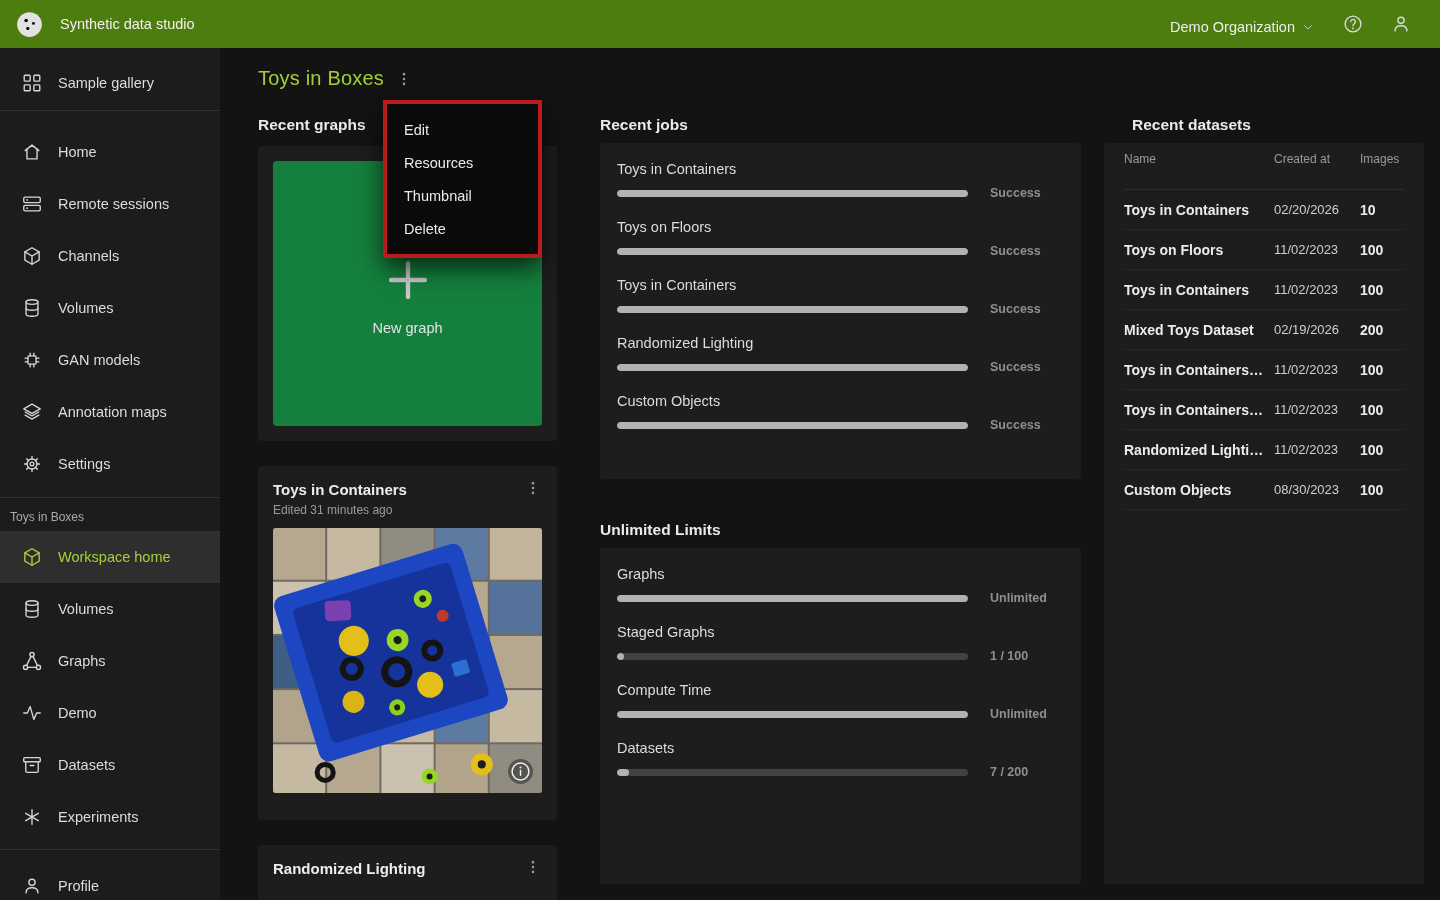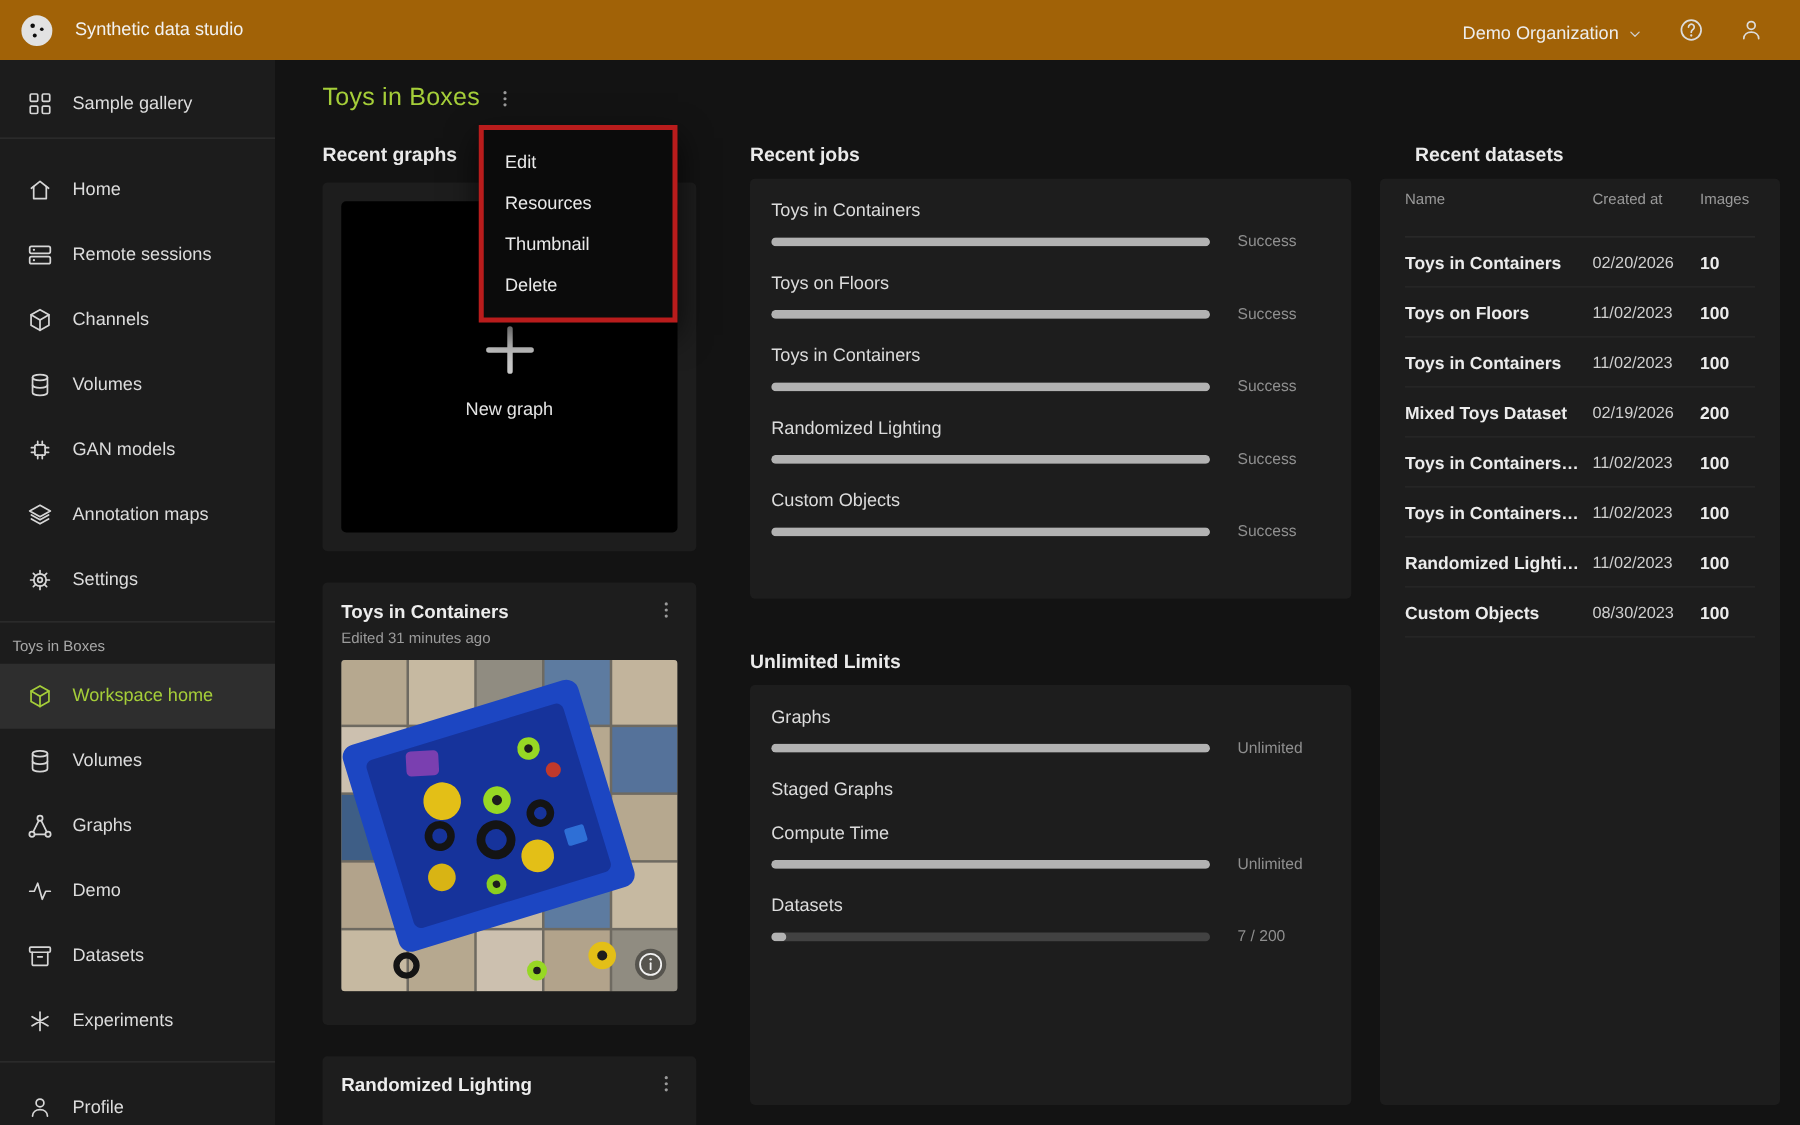--- a/index.html
+++ b/index.html
@@ -1,20 +1,20 @@
 <!DOCTYPE html>
 <html style="--accent: #a5ce39;"><head>
 <meta charset="utf-8">
 <style>
   html,body{margin:0;padding:0;background:#000;}
   body{font-family:"Liberation Sans",sans-serif;}
   .screen{position:relative;width:1440px;height:900px;background:#131313;overflow:hidden;color:#e2e2e2;font-size:14px;}
 
   
-  .topbar{position:absolute;top:0;left:0;right:0;height:48px;background:#a16207;display:flex;align-items:center;padding:0 28px 0 16px;box-sizing:border-box;z-index:40;}
+  .topbar{position:absolute;top:0;left:0;right:0;height:48px;background:#4d7c0f;display:flex;align-items:center;padding:0 28px 0 16px;box-sizing:border-box;z-index:40;}
   .logo{width:27px;height:27px;flex:none;}
   .app-title{margin-left:17px;font-size:14.5px;color:#f2f2f2;}
   .tb-right{margin-left:auto;display:flex;align-items:flex-end;gap:26px;}
   .org{display:flex;align-items:center;gap:5px;font-size:14.5px;color:#ededed;cursor:pointer;}
   .tb-icon{width:22px;height:22px;color:#dcdcdc;cursor:pointer;}
   .chev{width:16px;height:16px;color:#cfcfcf;}
 
   
   .sidebar{position:absolute;top:48px;left:0;bottom:0;width:220px;background:#1c1c1c;box-sizing:border-box;padding-top:9px;overflow:hidden;}
   .side-item{height:52px;display:flex;align-items:center;padding:0 12px 0 21px;gap:15px;font-size:14.5px;color:#dcdcdc;cursor:pointer;white-space:nowrap;}
@@ -38,42 +38,42 @@
   .heading{position:absolute;font-size:15.5px;font-weight:700;color:#eaeaea;}
   #h-graphs{left:258px;top:116px;}
   #h-jobs{left:600px;top:116px;}
   #h-limits{left:600px;top:521px;}
   #h-datasets{left:1104px;top:116px;margin-left:28px;}
 
   .panel{position:absolute;background:#1d1d1d;border-radius:4px;box-sizing:border-box;}
 
   
   #panel-newgraph{left:258px;top:146px;width:299px;height:295px;padding:15px;}
-  .newgraph-card{width:100%;height:100%;background:#000000;border-radius:4px;display:flex;flex-direction:column;align-items:center;justify-content:center;gap:11px;cursor:pointer;}
+  .newgraph-card{width:100%;height:100%;background:#15803d;border-radius:4px;display:flex;flex-direction:column;align-items:center;justify-content:center;gap:11px;cursor:pointer;}
   .plus{width:58px;height:58px;color:#c9c9c9;}
   .newgraph-label{font-size:14.5px;color:#e3e3e3;}
 
   #card-toys{left:258px;top:466px;width:299px;height:354px;padding:13px 15px;}
   #card-random{left:258px;top:845px;width:299px;height:80px;padding:13px 15px;}
   .card-head{display:flex;align-items:flex-start;justify-content:space-between;}
   .card-title{font-size:15px;font-weight:700;color:#ededed;padding-top:2px;}
   .card-sub{font-size:12px;color:#9b9b9b;margin-top:5px;}
   .card-img{position:relative;margin-top:11px;width:269px;height:265px;border-radius:3px;overflow:hidden;background:#6e6a61;}
   .card-img svg.thumb{display:block;width:100%;height:100%;}
   .img-info{position:absolute;right:9px;bottom:9px;width:25px;height:25px;border-radius:50%;background:rgba(15,15,15,.45);color:#f0f0f0;cursor:pointer;padding:1px;box-sizing:border-box;}
 
   
   #panel-jobs{left:600px;top:143px;width:481px;height:336px;padding:18px 17px;}
   #panel-limits{left:600px;top:548px;width:481px;height:336px;padding:18px 17px;}
   .job{margin-bottom:19px;}
   .job-name{font-size:14.5px;color:#dcdcdc;margin-bottom:9px;}
   .bar-row{display:flex;align-items:center;}
   .bar{flex:1;height:7px;border-radius:4px;background:#424242;overflow:hidden;}
   .bar-fill{height:100%;border-radius:4px;background:#b2b2b2;width:0;}
-  .bar-val{width:96px;flex:none;box-sizing:border-box;padding-left:22px;font-size:12.5px;color:#8f8f8f;}
+  .bar-val{width:96px;flex:none;box-sizing:border-box;padding-left:22px;font-size:12.5px;color:#8f8f8f;font-weight:bold;}
 
   
   #panel-datasets{left:1104px;top:143px;width:320px;height:741px;padding:0 20px;}
   .tbl-head{display:flex;align-items:flex-end;height:47px;padding-bottom:23px;border-bottom:1px solid #2d2d2d;box-sizing:border-box;}
   .tbl-head .cell{font-size:12px;color:#9a9a9a;font-weight:400;}
   .row{display:flex;align-items:center;height:39px;border-bottom:1px solid #282828;cursor:pointer;}
   .c-name{width:150px;padding-right:8px;box-sizing:border-box;white-space:nowrap;overflow:hidden;text-overflow:ellipsis;}
   .row .c-name{font-size:14px;font-weight:700;color:#ececec;}
   .c-date{width:86px;flex:none;}
   .row .c-date{font-size:13px;color:#cfcfcf;}
@@ -451,20 +451,26 @@
       <div class="job-name">Graphs</div>
       <div class="bar-row">
           <div class="bar">
             <div class="bar-fill" style="width: 100%;"></div>
           </div>
           <div class="bar-val">Unlimited</div>
         </div>
     </div>
     <div class="job">
       <div class="job-name">Staged Graphs</div>
+      <div class="bar-row">
+          <div class="bar">
+            <div class="bar-fill" style="width: 2%;"></div>
+          </div>
+          <div class="bar-val">1 / 100</div>
+        </div>
     </div>
     <div class="job">
       <div class="job-name">Compute Time</div>
       <div class="bar-row">
           <div class="bar">
             <div class="bar-fill" style="width: 100%;"></div>
           </div>
           <div class="bar-val">Unlimited</div>
         </div>
     </div>

